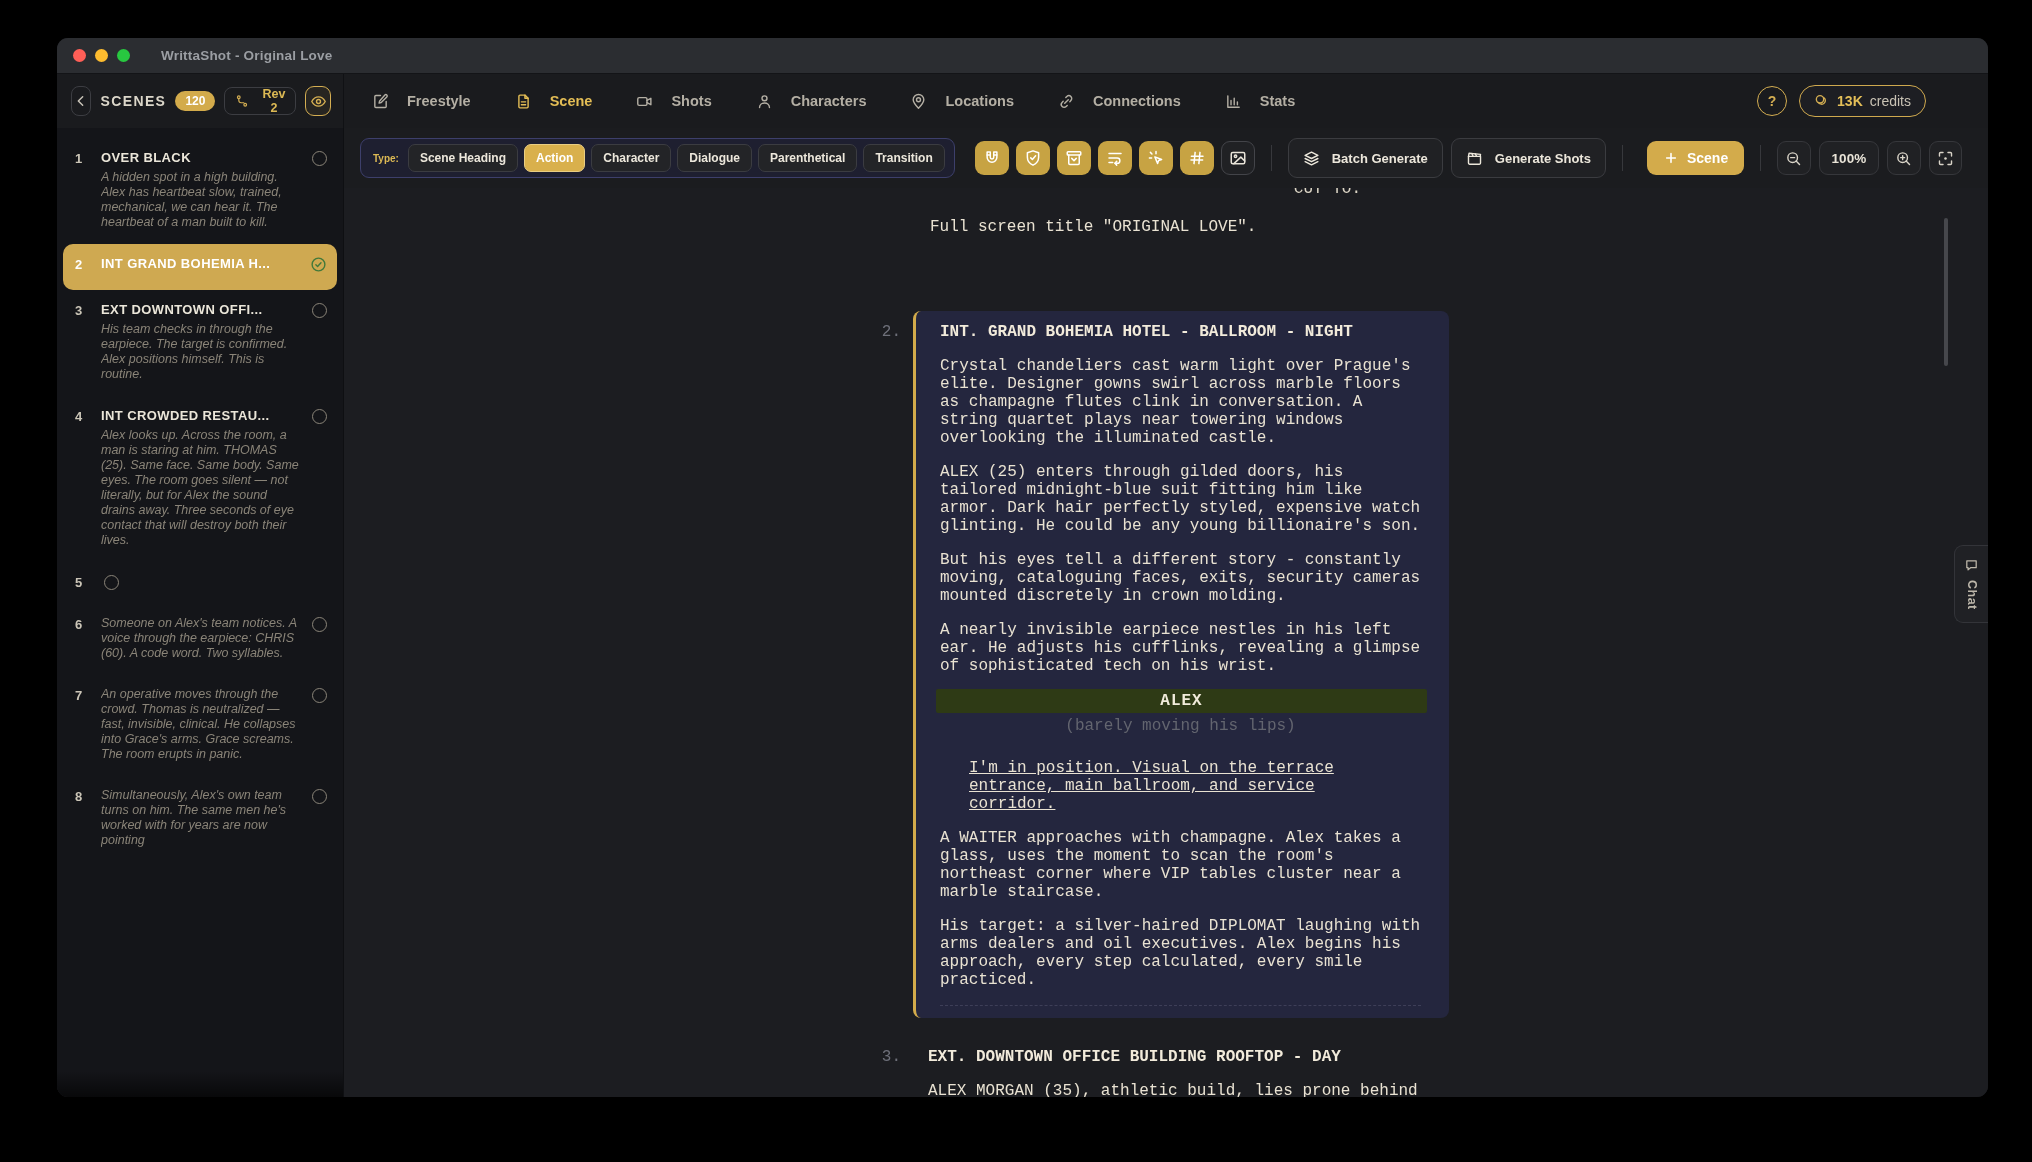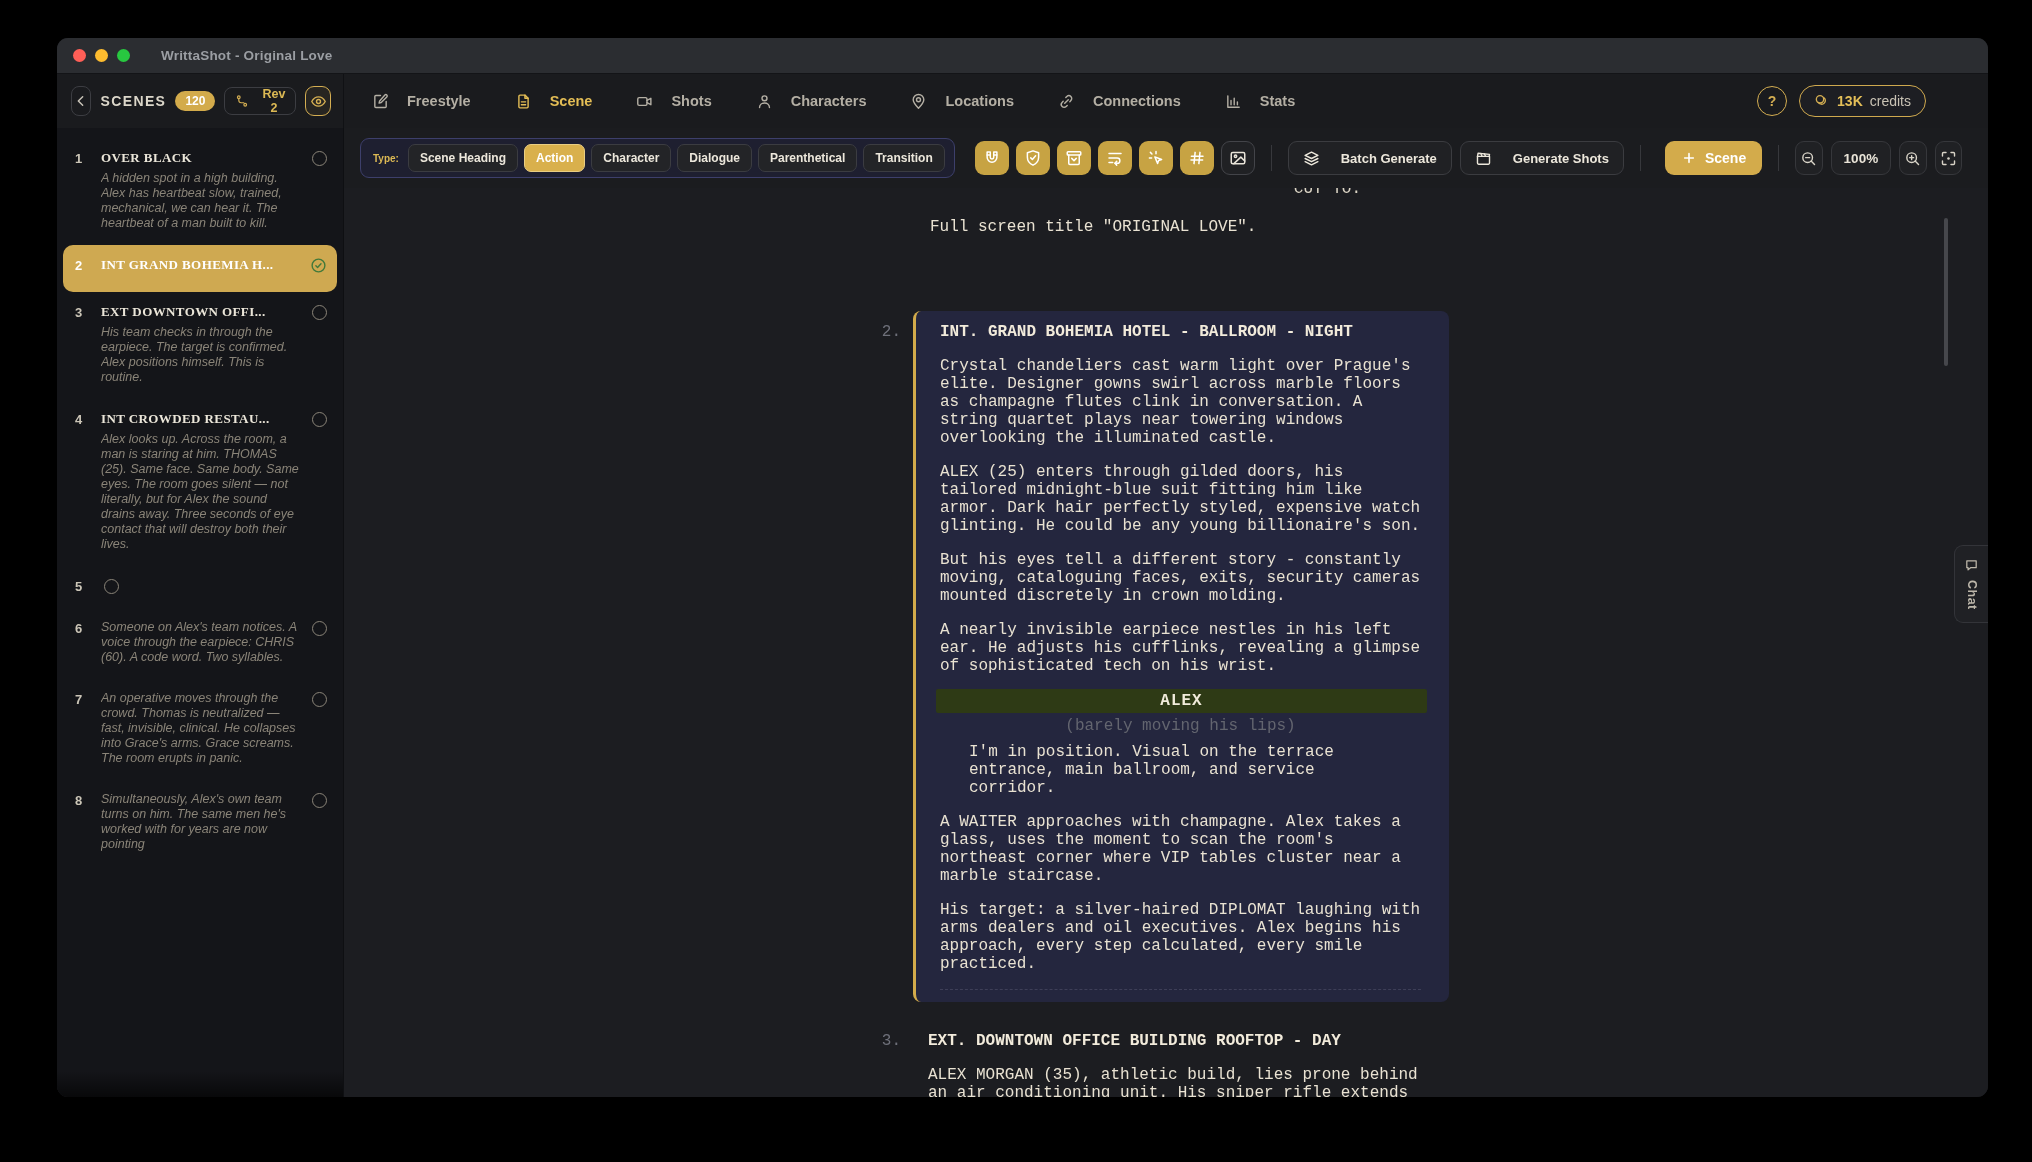--- a/index.html
+++ b/index.html
@@ -40,42 +40,42 @@
   .goldic { color:#d4ae52; display:flex; }
   
   .body { flex:1; display:flex; min-height:0; }
   .sidebar { width:287px; flex:0 0 auto; background:#141519; border-right:1px solid #0e0f12;
              position:relative; overflow:hidden; padding-top:10px; }
   .sidebar::after { content:""; position:absolute; left:0; right:0; bottom:0; height:26px;
                     background:linear-gradient(transparent,rgba(0,0,0,.6)); pointer-events:none; }
   .sitem { display:flex; padding:12px 10px 14px 12px; margin:0 6px; border-radius:10px; }
   .sitem .num { width:26px; flex:0 0 auto; font-size:13px; font-weight:700; color:#cbc5b7; padding-top:1px; }
   .sitem .mid { flex:1; min-width:0; overflow:hidden; padding-right:8px; }
-  .sitem .title { font-size:13px; font-weight:700; color:#ebe6d9; letter-spacing:.4px; margin-bottom:5px; white-space:nowrap;font-family:Liberation Serif, serif; }
+  .sitem .title { font-size:13px; font-weight:700; color:#ebe6d9; letter-spacing:.4px; margin-bottom:5px; white-space:nowrap; }
   .sitem .desc { font-size:12.5px; font-style:italic; color:#8a8478; line-height:15px; }
   .sitem .st { width:18px; flex:0 0 auto; display:flex; justify-content:flex-end; }
   .circle { width:15px; height:15px; border:1.5px solid #8a8478; border-radius:50%; margin-top:1px; }
   .sitem.selected { background:#cfa951; }
   .sitem.selected .num, .sitem.selected .title { color:#ffffff; }
   .sitem.selected .desc { color:#f8f2e2; }
   
   .main { flex:1; display:flex; flex-direction:column; min-width:0; }
   .toolbar { height:60px; flex:0 0 auto; display:flex; align-items:center; padding:0 26px 0 16px; gap:8px; background:#1b1c1f; }
   .type-group { display:flex; align-items:center; gap:6px; background:#1e1f30; border:1px solid #3d3f6b;
                 border-radius:9px; padding:5px 9px 5px 12px; flex:0 0 auto; }
   .type-label { color:#dcb954; font-size:10px; font-weight:700; margin-right:3px; }
   .type-btn { height:28px; padding:0 11px; border-radius:7px; background:#232427; border:1px solid #3b3c41;
               color:#ece7db; font-size:12px; font-weight:600; display:flex; align-items:center; white-space:nowrap; }
   .type-btn.active { background:#d9b04c; border-color:#e9cd82; color:#fff; font-weight:700; }
   .tools { display:flex; gap:7px; margin-left:12px; flex:0 0 auto; }
   .tool-btn { width:34px; height:34px; border-radius:9px; background:#c7a343; color:#fff; border:none;
               display:flex; align-items:center; justify-content:center; }
   .tool-btn.dark { background:#202124; border:1px solid #434449; color:#e8e3d8; }
   .vdiv { width:1px; height:26px; background:#37383c; margin:0 8px; flex:0 0 auto; }
-  .gen-btn { height:34px; display:flex; align-items:center; gap:21px; background:#202124; border:1px solid #3b3c40;
+  .gen-btn { height:40px; display:flex; align-items:center; gap:12px; background:#202124; border:1px solid #3b3c40;
              border-radius:9px; padding:0 14px; color:#ece7db; font-size:13px; font-weight:700; white-space:nowrap; }
   .spacer { flex:1; }
   .scene-btn { height:34px; display:flex; align-items:center; gap:8px; background:#d3ab4b; border:none;
                border-radius:9px; padding:0 16px; color:#fff; font-size:14px; font-weight:700; }
   .zoom-btn { width:37px; height:34px; border-radius:9px; background:#202124; border:1px solid #36373b;
               color:#d9d4c8; display:flex; align-items:center; justify-content:center; }
   .zoom-level { height:34px; border-radius:9px; background:#202124; border:1px solid #36373b; color:#e9e4d8;
                 font-size:13.5px; font-weight:700; display:flex; align-items:center; padding:0 12px; }
   
   .editor { flex:1; position:relative; overflow:hidden; background:#1c1d21; }
@@ -87,21 +87,21 @@
   .srow.first { margin-top:75px; }
   .snum { width:44px; flex:0 0 auto; text-align:right; padding-right:12px; color:#6e707a; }
   .srow.hl .snum { padding-top:12px; }
   .sblock { flex:1; min-width:0; padding:0 28px 0 15px; }
   .srow.hl .sblock { background:#24263e; border-left:3px solid #d3ab4b; border-radius:8px; padding:12px 28px 12px 24px; }
   .el-heading { font-weight:700; color:#f2ebdb; }
   .el-action { margin-top:16px; }
   .el-character { margin-top:14px; background:#2e3a15; color:#f1ebdb; font-weight:700; text-align:center;
                   height:24px; line-height:24px; letter-spacing:1px; border-radius:2px; margin-left:-4px; margin-right:-6px; }
   .el-parenthetical { margin-top:4px; text-align:center; color:#63656f; }
-  .el-dialogue { margin-top:8px; padding-left:29px; width:409px; }
+  .el-dialogue { margin-top:24px; padding-left:29px; width:409px;text-decoration:underline; }
   .dashed { margin-top:16px; border-top:1px dashed #3e3f58; }
   .scrollbar { position:absolute; right:40px; top:30px; width:4px; height:148px; background:#46474c; border-radius:2px; }
   
   .chat-tab { position:absolute; right:0; top:507px; width:34px; height:78px; background:#202125;
               border:1px solid #333439; border-right:none; border-radius:9px 0 0 9px;
               display:flex; flex-direction:column; align-items:center; justify-content:center; gap:7px; color:#bdb7aa; }
   .chat-tab .vtxt { writing-mode:vertical-rl; font-size:12.5px; font-weight:600; letter-spacing:.5px; }
 </style>
 </head>
 <body>

